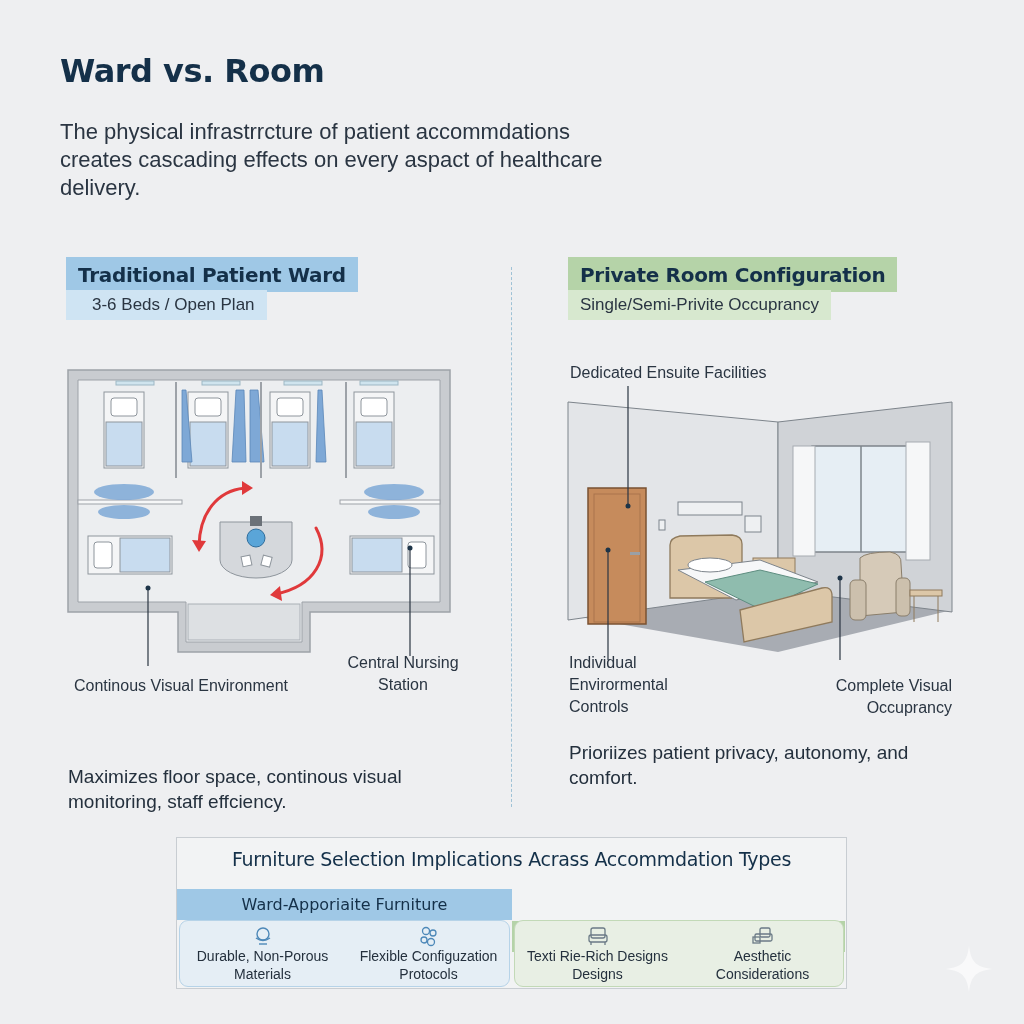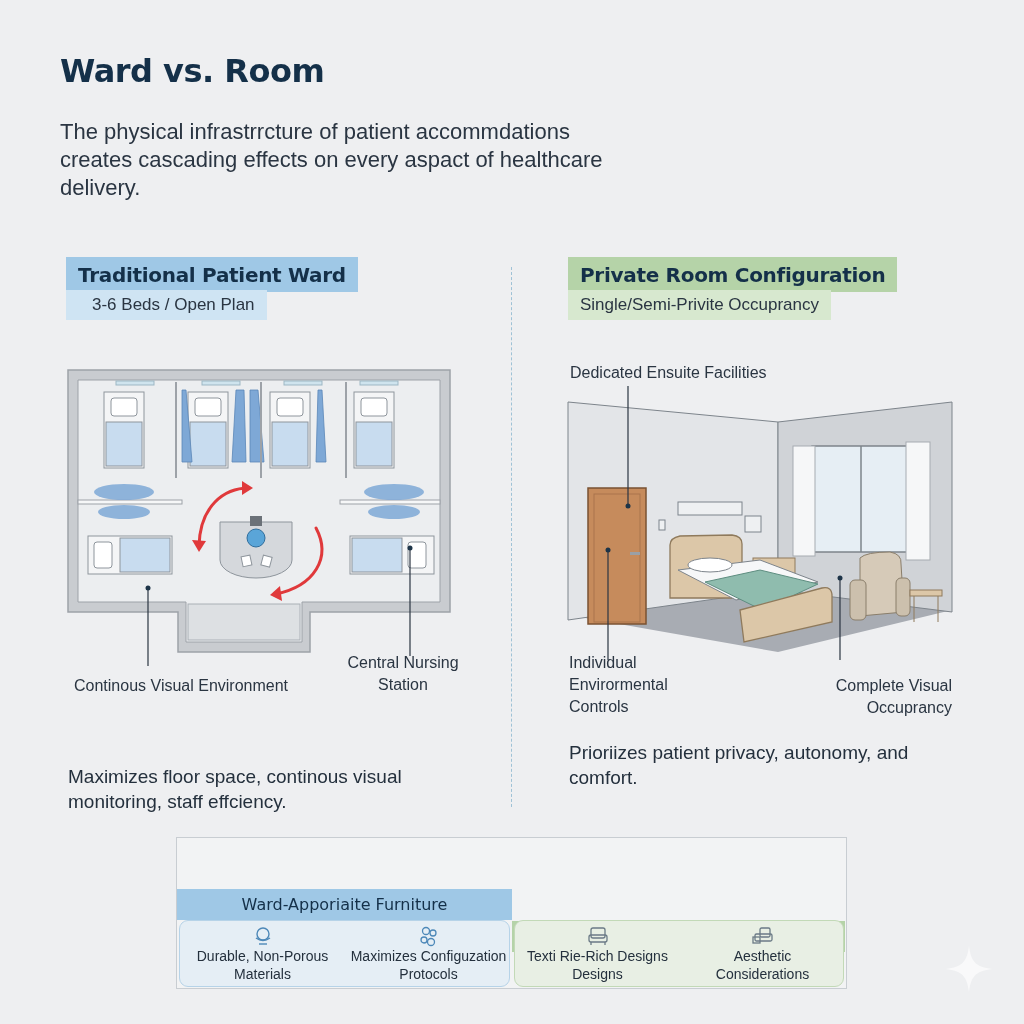--- a/index.html
+++ b/index.html
@@ -234,41 +234,42 @@
   <span>Envirormental</span><br>
   <span>Controls</span>
 </div>
 <div class="label" style="left:790px; top:675px; width:162px; text-align:right;">
   <span>Complete Visual</span><br>
   <span>Occuprancy</span>
 </div>
 <div class="desc" style="left:569px; top:740px; width:360px;">Prioriizes patient privacy, autonomy, and comfort.</div>
 
 <div class="table">
+  <div class="table-title">Furniture Selection Implications Acrass Accommdation Types</div>
   <div class="col-head ward">Ward-Apporiaite Furniture</div>
   <div class="col-head room">Private Room Furniture</div>
 
   <div class="col-body ward">
     <div class="cell" style="left:0;">
       <svg class="ic" viewBox="0 0 24 22">
         <circle cx="12" cy="9" r="6" fill="none" stroke="#4d88b8" stroke-width="1.4"></circle>
         <path d="M5 13 Q12 18 19 13" fill="none" stroke="#4d88b8" stroke-width="1.4"></path>
         <path d="M8 19 H16" stroke="#4d88b8" stroke-width="1.4"></path>
       </svg>
       <span class="txt">Durable, Non-Porous</span>
       <span class="txt">Materials</span>
     </div>
     <div class="cell" style="left:166px;">
       <svg class="ic" viewBox="0 0 24 22">
         <circle cx="9" cy="6" r="3.5" fill="none" stroke="#4d88b8" stroke-width="1.3"></circle>
         <circle cx="16" cy="8" r="3" fill="none" stroke="#4d88b8" stroke-width="1.3"></circle>
         <circle cx="7" cy="15" r="3" fill="none" stroke="#4d88b8" stroke-width="1.3"></circle>
         <circle cx="14" cy="17" r="3.5" fill="none" stroke="#4d88b8" stroke-width="1.3"></circle>
       </svg>
-      <span class="txt">Maximizes Configuzation</span>
+      <span class="txt">Flexible Configuzation</span>
       <span class="txt">Protocols</span>
     </div>
   </div>
 
   <div class="col-body room">
     <div class="cell" style="left:0;">
       <svg class="ic" viewBox="0 0 24 22">
         <rect x="5" y="3" width="14" height="10" rx="2" fill="none" stroke="#6b7a86" stroke-width="1.3"></rect>
         <rect x="3" y="10" width="18" height="7" rx="2" fill="none" stroke="#6b7a86" stroke-width="1.3"></rect>
         <path d="M5 17 V20 M19 17 V20" stroke="#6b7a86" stroke-width="1.3"></path>

